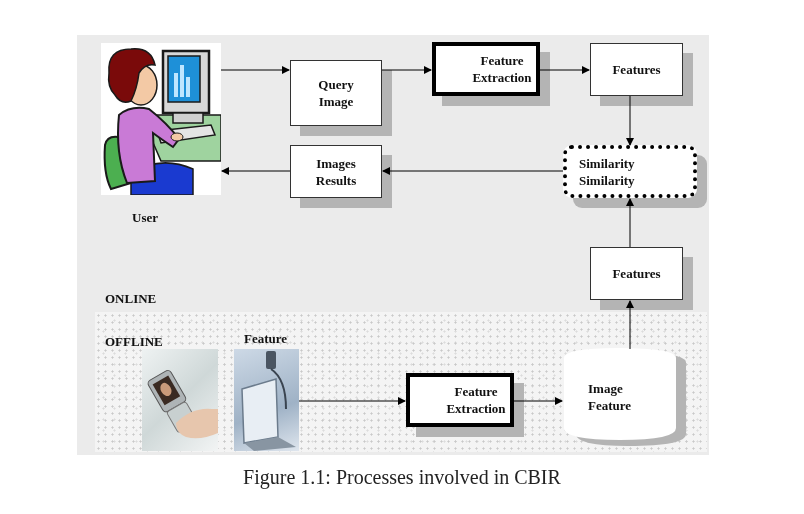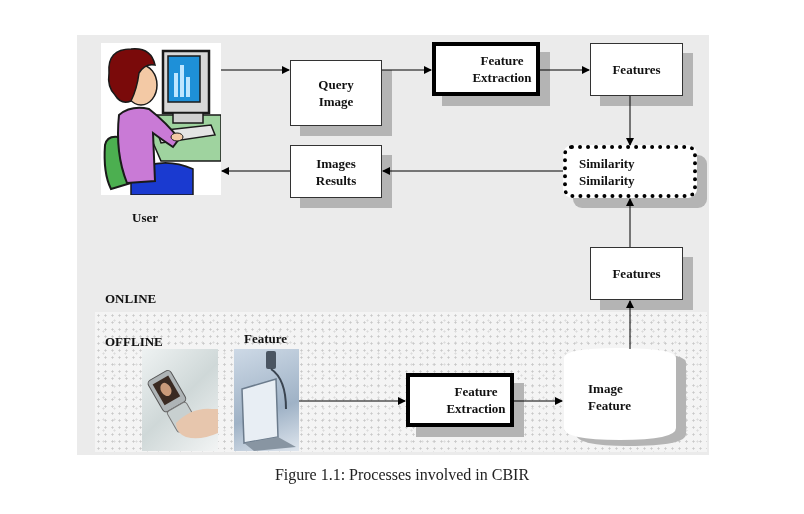--- a/index.html
+++ b/index.html
@@ -17,21 +17,21 @@
     .box {
       position: absolute; background: #ffffff; border: 1px solid #333;
       box-shadow: 10px 10px 0 #b4b4b4;
       display: flex; align-items: center; justify-content: center; text-align: center;
       font-weight: bold; font-size: 13px; line-height: 17px; color: #111;
       box-sizing: border-box;
     }
     .box.thick { border: 4px solid #000; padding-left: 32px; }
     .box.dotted { border: 4px dotted #000; border-radius: 9px; }
     .label { position: absolute; font-weight: bold; font-size: 13px; color: #111; }
-    .caption { position: absolute; left: 0; width: 804px; top: 466px; text-align: center; font-size: 16px; color: #222; }
+    .caption { position: absolute; left: 0; width: 804px; top: 466px; text-align: center; font-size: 20px; color: #222; }
     svg.arrows { position: absolute; left: 0; top: 0; width: 804px; height: 514px; pointer-events: none; }
     .photo { position: absolute; overflow: hidden; }
     .cyl { position: absolute; }
   </style>
 </head>
 <body>
 
 <div class="panel"></div>
 <div class="offline-zone"></div>
 

